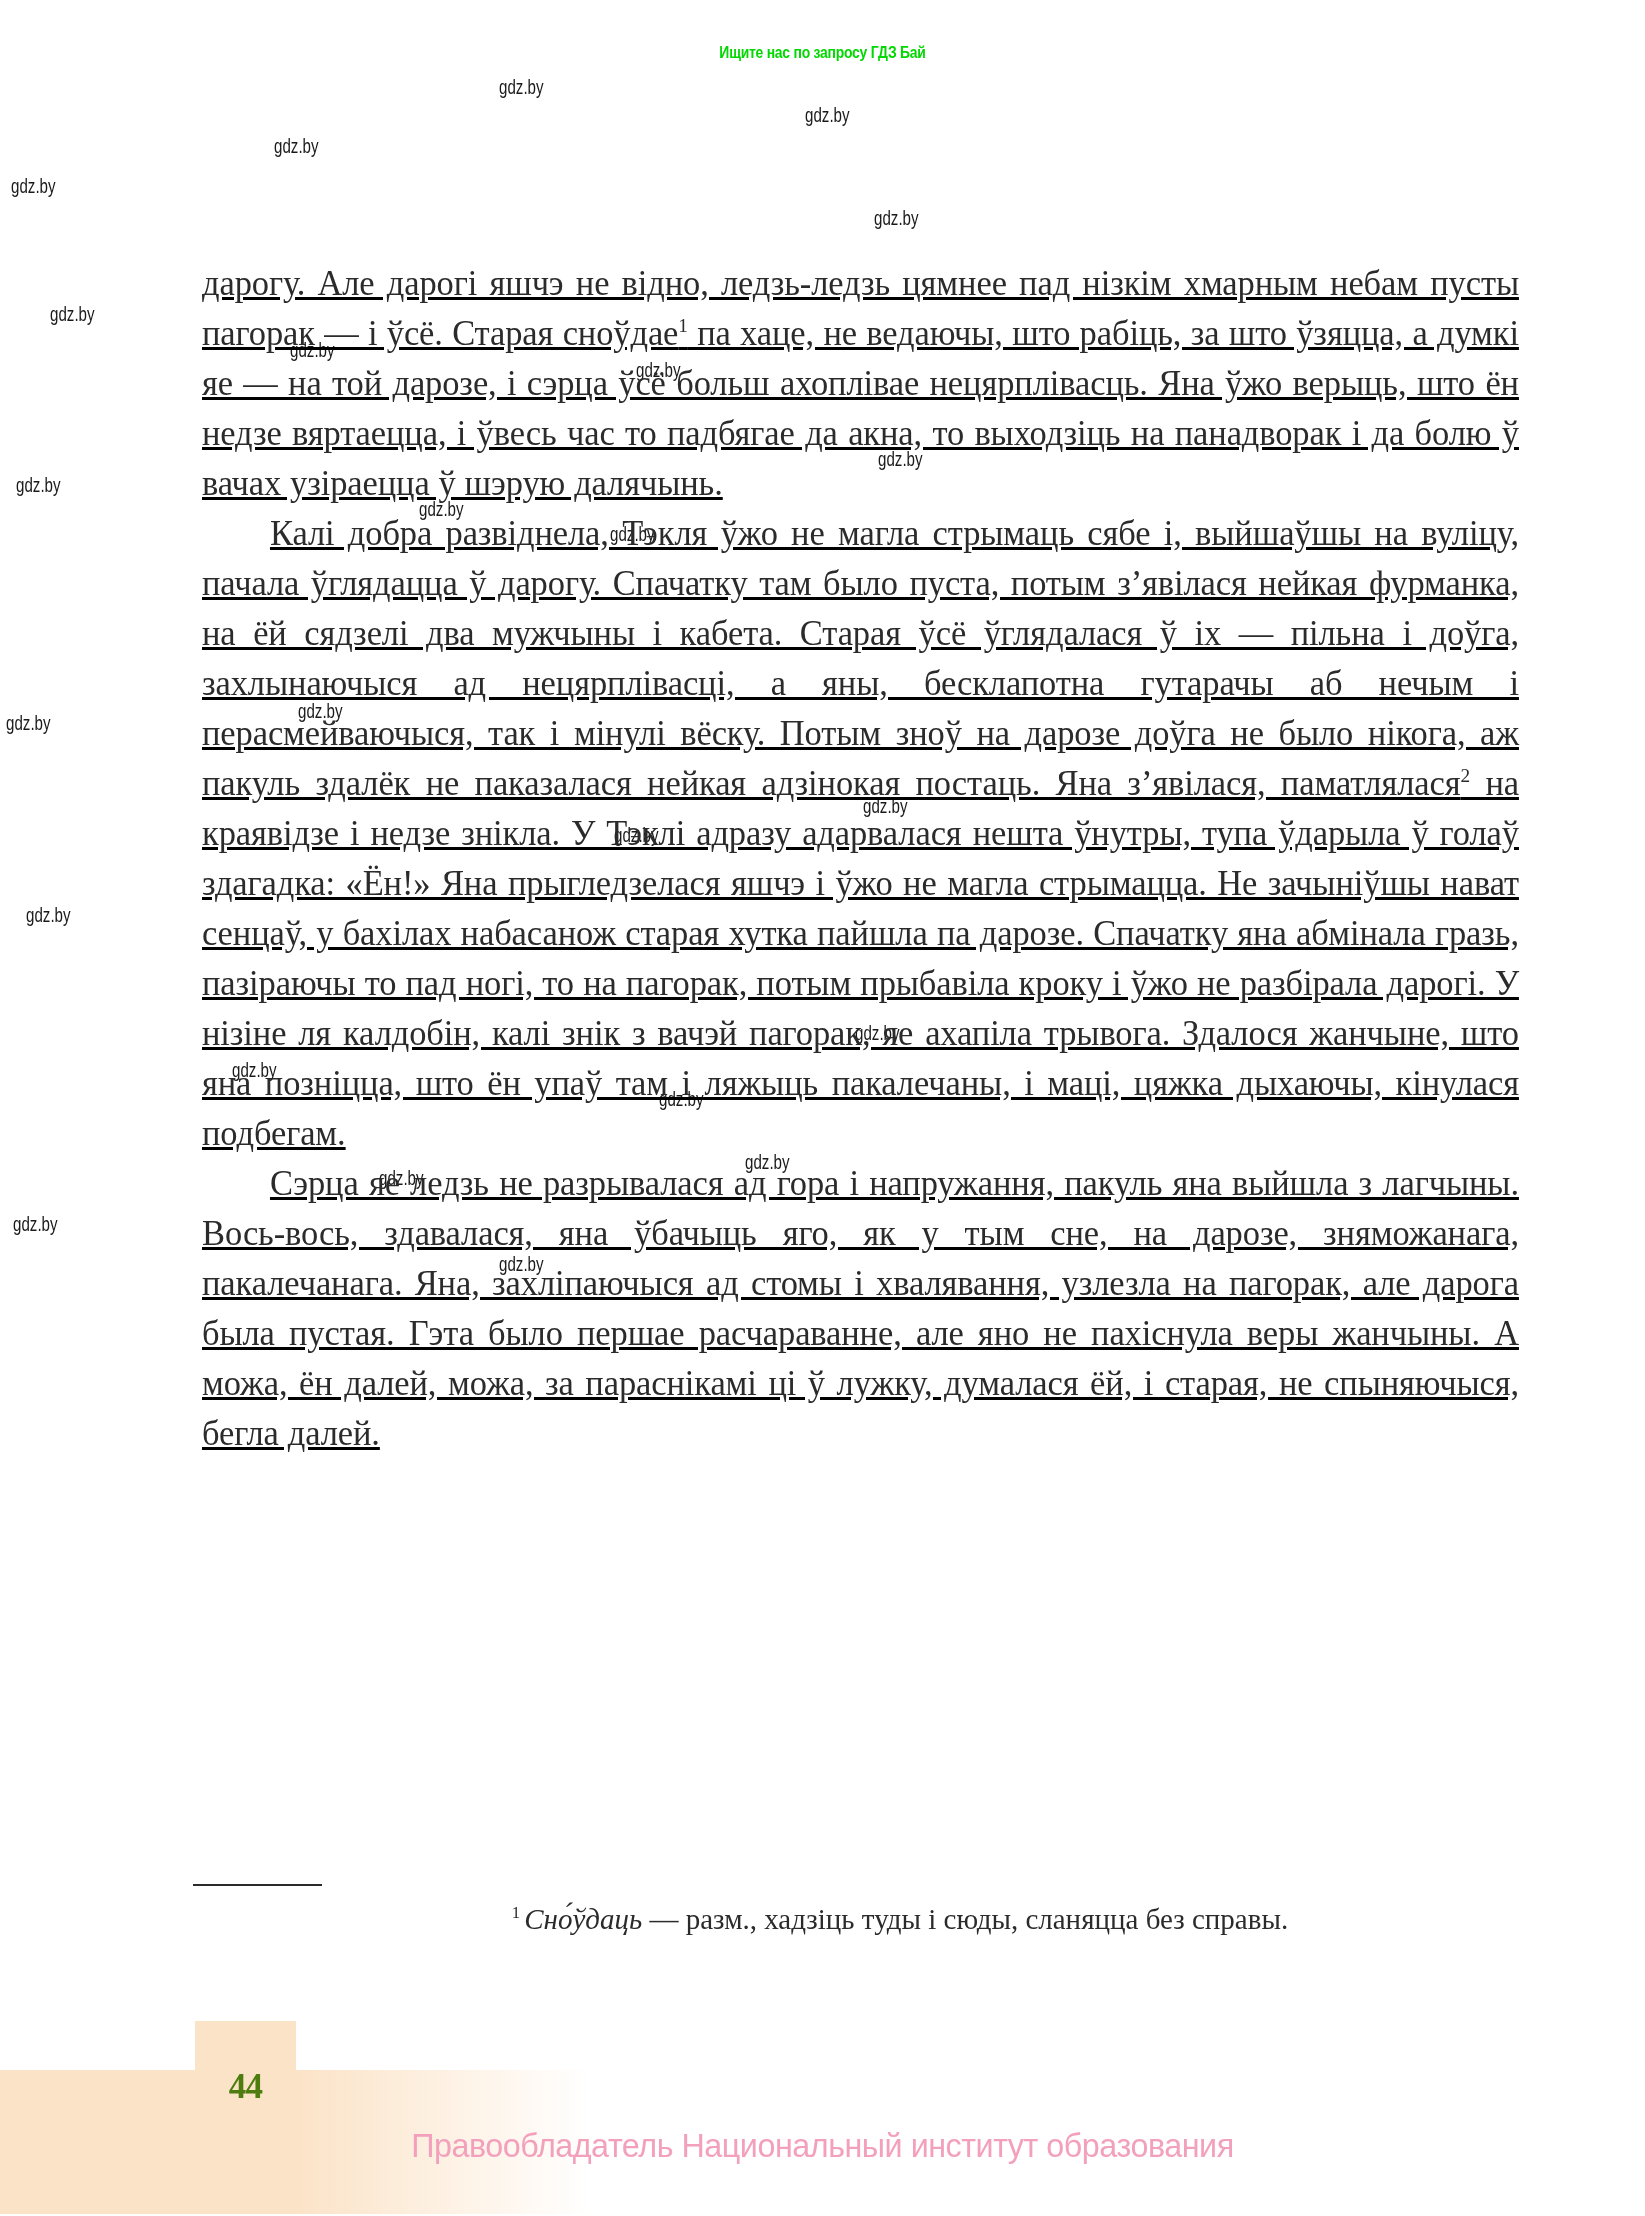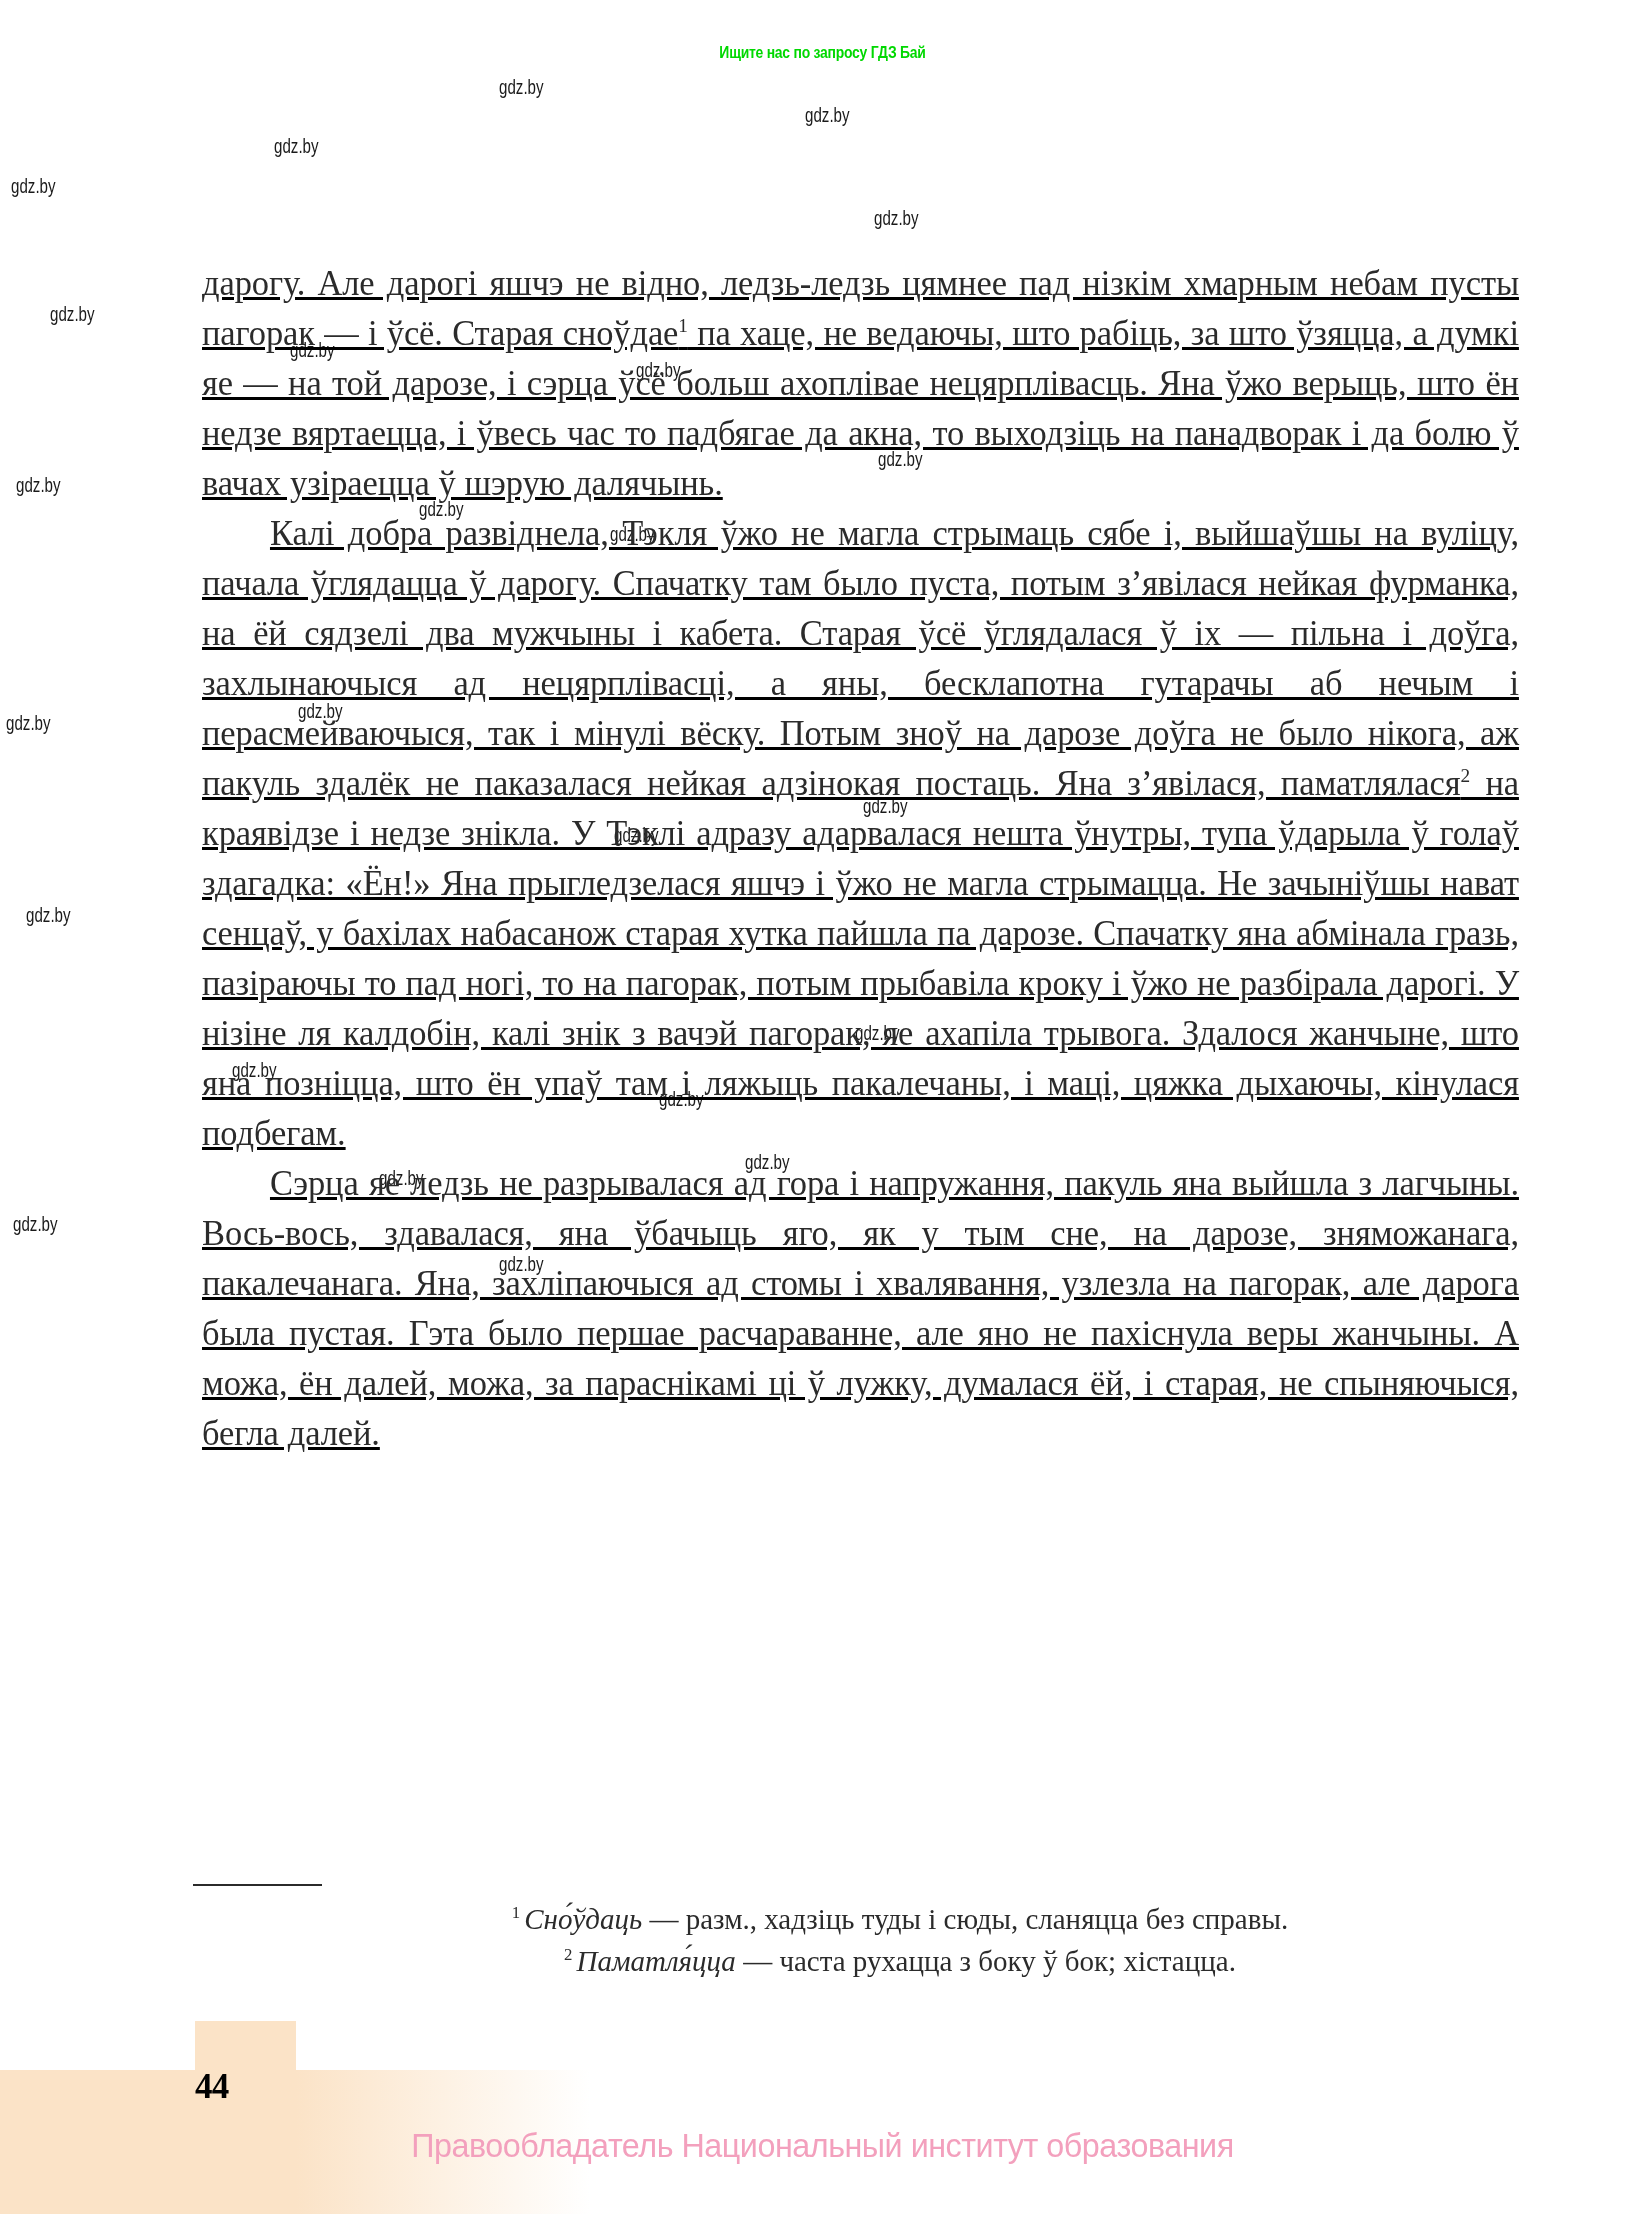--- a/index.html
+++ b/index.html
@@ -128,23 +128,24 @@
     top: 2030px;
     width: 294px;
     height: 144px;
     background: linear-gradient(to right, #fbe3c7 0%, rgba(251,227,199,0) 100%);
   }
   .pnum {
     position: absolute;
     left: 195px;
     top: 2027px;
     width: 101px;
+    text-align: center;
     font-size: 35px;
     font-weight: 700;
-    color: #000000;
+    color: #4d7c0f;
     letter-spacing: -0.8px;
   }
 
   
   .copyright {
     position: absolute;
     left: 0;
     top: 2086px;
     width: 100%;
     text-align: center;
@@ -208,21 +209,20 @@
   <div class="column" id="body-column">
       <p class="body"><span>дарогу. Але дарогі яшчэ не відно, ледзь-ледзь цямнее пад нізкім хмарным небам пусты пагорак — і ўсё. Старая сноўдае</span><sup class="fnref">1</sup><span> па хаце, не ведаючы, што рабіць, за што ўзяцца, а думкі яе — на той дарозе, і сэрца ўсё больш ахоплівае нецярплівасць. Яна ўжо верыць, што ён недзе вяртаецца, і ўвесь час то падбягае да акна, то выходзіць на панадворак і да болю ў вачах узіраецца ў шэрую далячынь.</span></p>
       <p class="body indent"><span>Калі добра развіднела, Тэкля ўжо не магла стрымаць сябе і, выйшаўшы на вуліцу, пачала ўглядацца ў дарогу. Спачатку там было пуста, потым з’явілася нейкая фурманка, на ёй сядзелі два мужчыны і кабета. Старая ўсё ўглядалася ў іх — пільна і доўга, захлынаючыся ад нецярплівасці, а яны, бесклапотна гутарачы аб нечым і перасмейваючыся, так і мінулі вёску. Потым зноў на дарозе доўга не было нікога, аж пакуль здалёк не паказалася нейкая адзінокая постаць. Яна з’явілася, паматлялася</span><sup class="fnref">2</sup><span> на краявідзе і недзе знікла. У Тэклі адразу адарвалася нешта ўнутры, тупа ўдарыла ў голаў здагадка: «Ён!» Яна прыгледзелася яшчэ і ўжо не магла стрымацца. Не зачыніўшы нават сенцаў, у бахілах набасанож старая хутка пайшла па дарозе. Спачатку яна абмінала гразь, пазіраючы то пад ногі, то на пагорак, потым прыбавіла кроку і ўжо не разбірала дарогі. У нізіне ля калдобін, калі знік з вачэй пагорак, яе ахапіла трывога. Здалося жанчыне, што яна позніцца, што ён упаў там і ляжыць пакалечаны, і маці, цяжка дыхаючы, кінулася подбегам.</span></p>
       <p class="body indent"><span>Сэрца яе ледзь не разрывалася ад гора і напружання, пакуль яна выйшла з лагчыны. Вось-вось, здавалася, яна ўбачыць яго, як у тым сне, на дарозе, зняможанага, пакалечанага. Яна, захліпаючыся ад стомы і хвалявання, узлезла на пагорак, але дарога была пустая. Гэта было першае расчараванне, але яно не пахіснула веры жанчыны. А можа, ён далей, можа, за параснікамі ці ў лужку, думалася ёй, і старая, не спыняючыся, бегла далей.</span></p>
     </div>
 
   <div class="footnotes">
     <div class="fn-rule"></div>
     <div id="footnote-list">
         <div class="fn-line"><sup>1</sup><span class="fn-term">Сно́ўдаць</span><span> — разм., хадзіць туды і сюды, сланяцца без справы.</span></div>
-        <div class="fn-line"><sup>2</sup><span class="fn-term">Паматля́цца</span><span> — часта рухацца з боку ў бок; хістацца.</span></div>
       </div>
   </div>
 
   <div class="pnum-strip"></div>
   <div class="pnum-fade"></div>
   <div class="pnum-tab"></div>
   <div class="pnum">44</div>
 
   <div class="copyright">Правообладатель Национальный институт образования</div>
 

